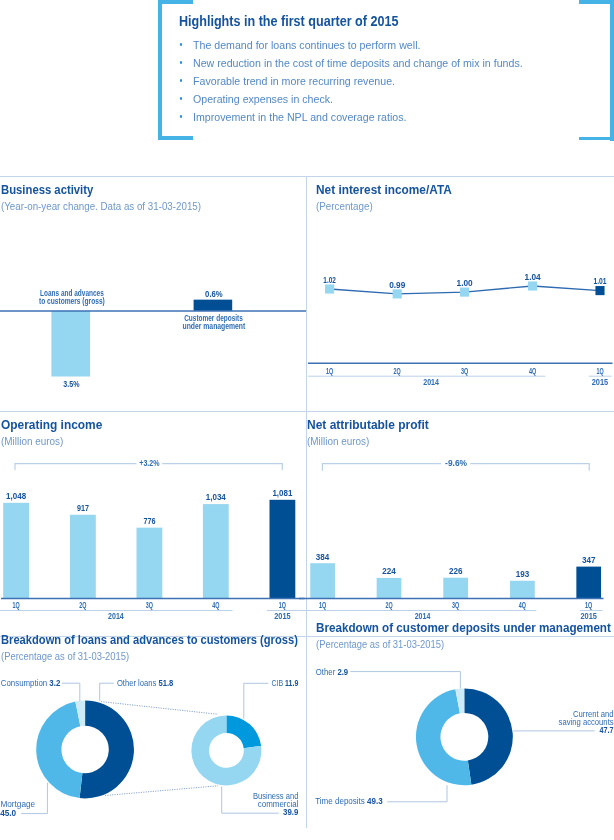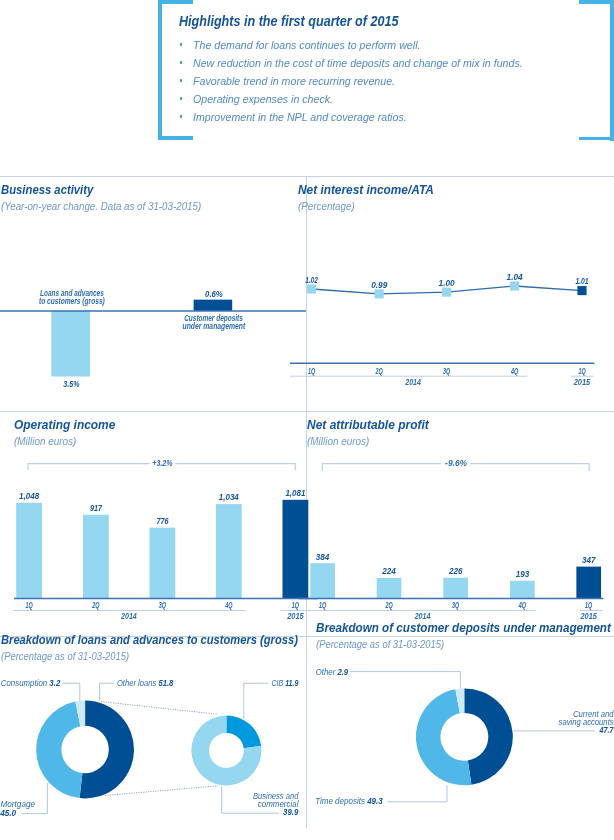--- a/index.html
+++ b/index.html
@@ -1,17 +1,17 @@
 <!DOCTYPE html>
 <html><head>
 <meta charset="utf-8">
 <style>
   html,body{margin:0;padding:0;}
   body{width:614px;height:840px;background:#ffffff;font-family:"Liberation Sans",sans-serif;-webkit-font-smoothing:antialiased;}
-  #page{position:relative;width:614px;height:828px;overflow:hidden;font-style:italic;}
+  #page{position:relative;width:614px;height:828px;overflow:hidden;}
   .abs{position:absolute;}
 
   
   #highlights{left:0;top:0;width:614px;height:176px;}
   .brk-v,.brk-h{background:#45B3E6;}
   .brk-tl .brk-v{left:158.3px;top:0;width:4px;height:140px;}
   .brk-tl .brk-h{left:158.3px;top:0;width:34.3px;height:3.6px;}
   .brk-tl .brk-h2{position:absolute;left:158.3px;top:136.4px;width:34.7px;height:3.6px;background:#45B3E6;}
   .brk-br .brk-v{left:610px;top:0;width:4px;height:140.5px;}
   .brk-br .brk-h{left:579px;top:136.9px;width:35px;height:3.6px;}
@@ -89,21 +89,21 @@
         <line x1="0" y1="134.89999999999998" x2="306" y2="134.89999999999998" stroke="#3C72B4" stroke-width="1.5"></line>
         <text x="71.4" y="210.8" text-anchor="middle" font-size="9.4" font-weight="bold" fill="#14539E" font-family="&quot;Liberation Sans&quot;,sans-serif" textLength="16.1" lengthAdjust="spacingAndGlyphs">3.5%</text>
         <text x="213.9" y="120.80000000000001" text-anchor="middle" font-size="9.4" font-weight="bold" fill="#14539E" font-family="&quot;Liberation Sans&quot;,sans-serif" textLength="17.6" lengthAdjust="spacingAndGlyphs">0.6%</text>
         <text x="71.9" y="119.69999999999999" text-anchor="middle" font-size="8.6" font-weight="bold" fill="#2E6DB4" font-family="&quot;Liberation Sans&quot;,sans-serif" textLength="63.7" lengthAdjust="spacingAndGlyphs">Loans and advances</text>
         <text x="71.9" y="127.59999999999997" text-anchor="middle" font-size="8.6" font-weight="bold" fill="#2E6DB4" font-family="&quot;Liberation Sans&quot;,sans-serif" textLength="65.8" lengthAdjust="spacingAndGlyphs">to customers (gross)</text>
         <text x="213.5" y="144.5" text-anchor="middle" font-size="8.6" font-weight="bold" fill="#2E6DB4" font-family="&quot;Liberation Sans&quot;,sans-serif" textLength="58.7" lengthAdjust="spacingAndGlyphs">Customer deposits</text>
         <text x="213.9" y="152.59999999999997" text-anchor="middle" font-size="8.6" font-weight="bold" fill="#2E6DB4" font-family="&quot;Liberation Sans&quot;,sans-serif" textLength="62.7" lengthAdjust="spacingAndGlyphs">under management</text>
       </svg>
   </div>
 
-  <div class="abs panel pright" style="left:289px;top:176px;width:307px;height:228px">
+  <div class="abs panel pright" style="left:307px;top:176px;width:307px;height:228px">
     <div class="p-title" style="transform: scaleX(0.8713);">Net interest income/ATA</div>
     <div class="p-sub" style="transform: scaleX(0.8765);">(Percentage)</div>
     <svg class="abs" id="svg-nii" width="307" height="228" style="left:0;top:0px">
         <path d="M22.60,113.00 L90.20,117.90 L157.60,116.10 L225.60,110.00 L293.00,114.60" fill="none" stroke="#2E6AB0" stroke-width="1.3"></path>
         <rect x="18.05" y="108.45" width="9.1" height="9.1" fill="#95D6F0"></rect>
         <text x="22.600000000000023" y="106.75" text-anchor="middle" font-size="9.2" font-weight="bold" fill="#14539E" font-family="&quot;Liberation Sans&quot;,sans-serif" textLength="12.6" lengthAdjust="spacingAndGlyphs">1.02</text>
         <rect x="85.65" y="113.35" width="9.1" height="9.1" fill="#95D6F0"></rect>
         <text x="90.19999999999999" y="111.64999999999998" text-anchor="middle" font-size="9.2" font-weight="bold" fill="#14539E" font-family="&quot;Liberation Sans&quot;,sans-serif" textLength="16.1" lengthAdjust="spacingAndGlyphs">0.99</text>
         <rect x="153.05" y="111.55" width="9.1" height="9.1" fill="#95D6F0"></rect>
         <text x="157.60000000000002" y="109.84999999999997" text-anchor="middle" font-size="9.2" font-weight="bold" fill="#14539E" font-family="&quot;Liberation Sans&quot;,sans-serif" textLength="16.1" lengthAdjust="spacingAndGlyphs">1.00</text>
@@ -117,21 +117,21 @@
         <text x="157.60000000000002" y="197.7" text-anchor="middle" font-size="9" font-weight="bold" fill="#2E6DB4" font-family="&quot;Liberation Sans&quot;,sans-serif" textLength="7.2" lengthAdjust="spacingAndGlyphs">3Q</text>
         <text x="225.60000000000002" y="197.7" text-anchor="middle" font-size="9" font-weight="bold" fill="#2E6DB4" font-family="&quot;Liberation Sans&quot;,sans-serif" textLength="7.2" lengthAdjust="spacingAndGlyphs">4Q</text>
         <text x="293" y="197.7" text-anchor="middle" font-size="9" font-weight="bold" fill="#2E6DB4" font-family="&quot;Liberation Sans&quot;,sans-serif" textLength="7.2" lengthAdjust="spacingAndGlyphs">1Q</text>
         <line x1="1" y1="200.2" x2="238.29999999999995" y2="200.2" stroke="#BBD1E8" stroke-width="1"></line>
         <line x1="281.79999999999995" y1="200.2" x2="304.5" y2="200.2" stroke="#BBD1E8" stroke-width="1"></line>
         <text x="124.10000000000002" y="208.7" text-anchor="middle" font-size="9" font-weight="bold" fill="#2E6DB4" font-family="&quot;Liberation Sans&quot;,sans-serif" textLength="15.7" lengthAdjust="spacingAndGlyphs">2014</text>
         <text x="293" y="208.7" text-anchor="middle" font-size="9" font-weight="bold" fill="#2E6DB4" font-family="&quot;Liberation Sans&quot;,sans-serif" textLength="16.5" lengthAdjust="spacingAndGlyphs">2015</text>
       </svg>
   </div>
 
-  <div class="abs panel" style="left:13px;top:411.1px;width:306px;height:225px">
+  <div class="abs panel" style="left:0px;top:411.1px;width:306px;height:225px">
     <div class="p-title" style="transform: scaleX(0.8765);">Operating income</div>
     <div class="p-sub" style="transform: scaleX(0.8883);">(Million euros)</div>
     <svg class="abs" id="svg-oi" width="306" height="225" style="left:0;top:0px">
         <rect x="3.20" y="91.81" width="25.8" height="95.69" fill="#95D6F0"></rect>
         <text x="16.1" y="88.21304347826083" text-anchor="middle" font-size="9.4" font-weight="bold" fill="#14539E" font-family="&quot;Liberation Sans&quot;,sans-serif" textLength="20" lengthAdjust="spacingAndGlyphs">1,048</text>
         <rect x="70.00" y="103.77" width="25.8" height="83.73" fill="#95D6F0"></rect>
         <text x="82.9" y="100.17391304347822" text-anchor="middle" font-size="9.4" font-weight="bold" fill="#14539E" font-family="&quot;Liberation Sans&quot;,sans-serif" textLength="12" lengthAdjust="spacingAndGlyphs">917</text>
         <rect x="136.50" y="116.65" width="25.8" height="70.85" fill="#95D6F0"></rect>
         <text x="149.4" y="113.04782608695649" text-anchor="middle" font-size="9.4" font-weight="bold" fill="#14539E" font-family="&quot;Liberation Sans&quot;,sans-serif" textLength="12" lengthAdjust="spacingAndGlyphs">776</text>
         <rect x="202.90" y="93.09" width="25.8" height="94.41" fill="#95D6F0"></rect>

